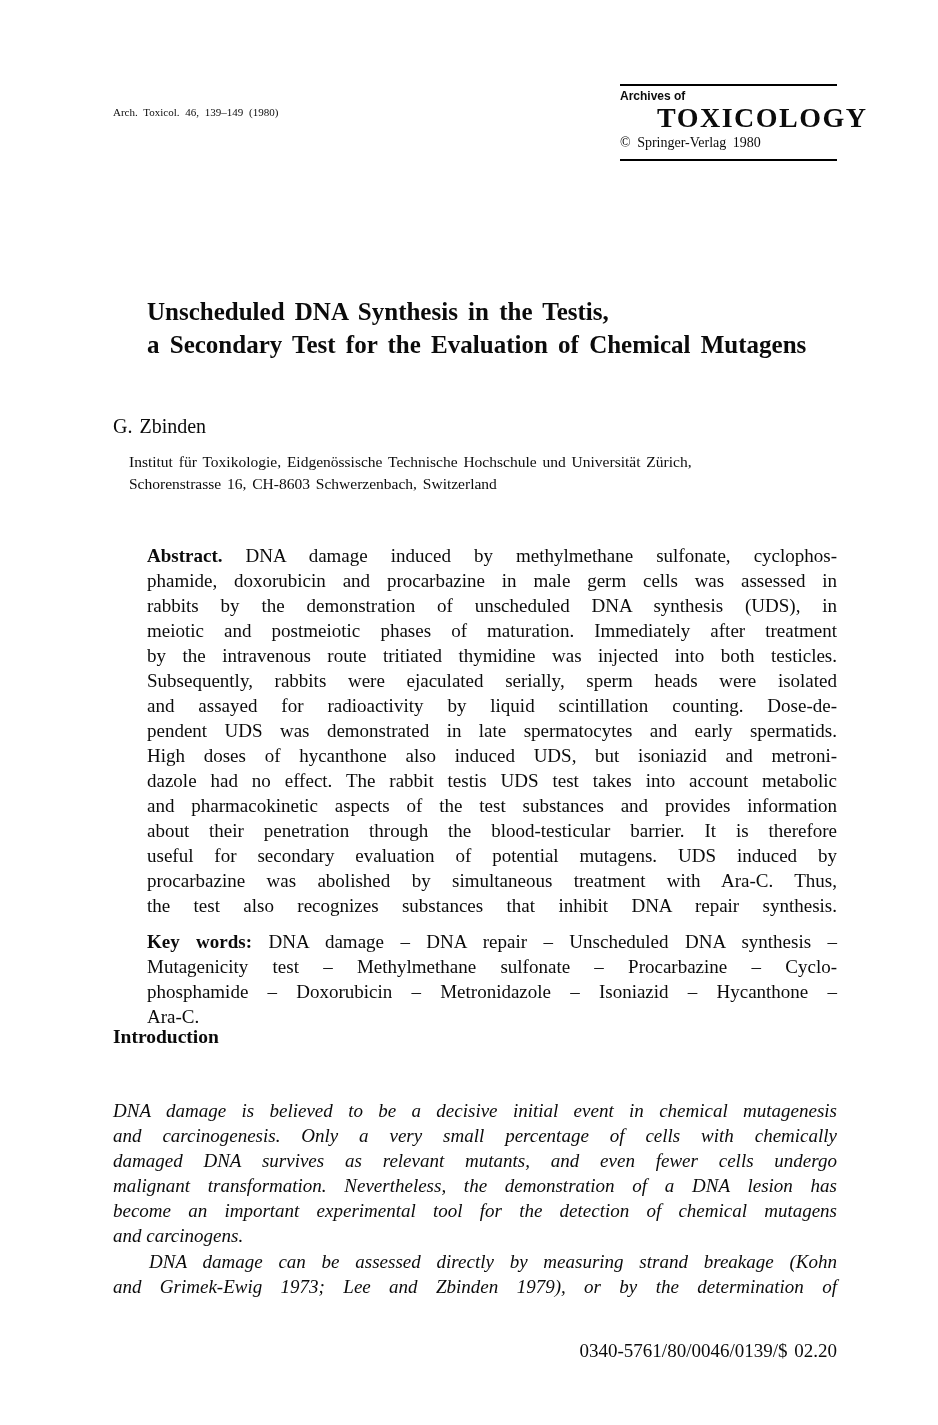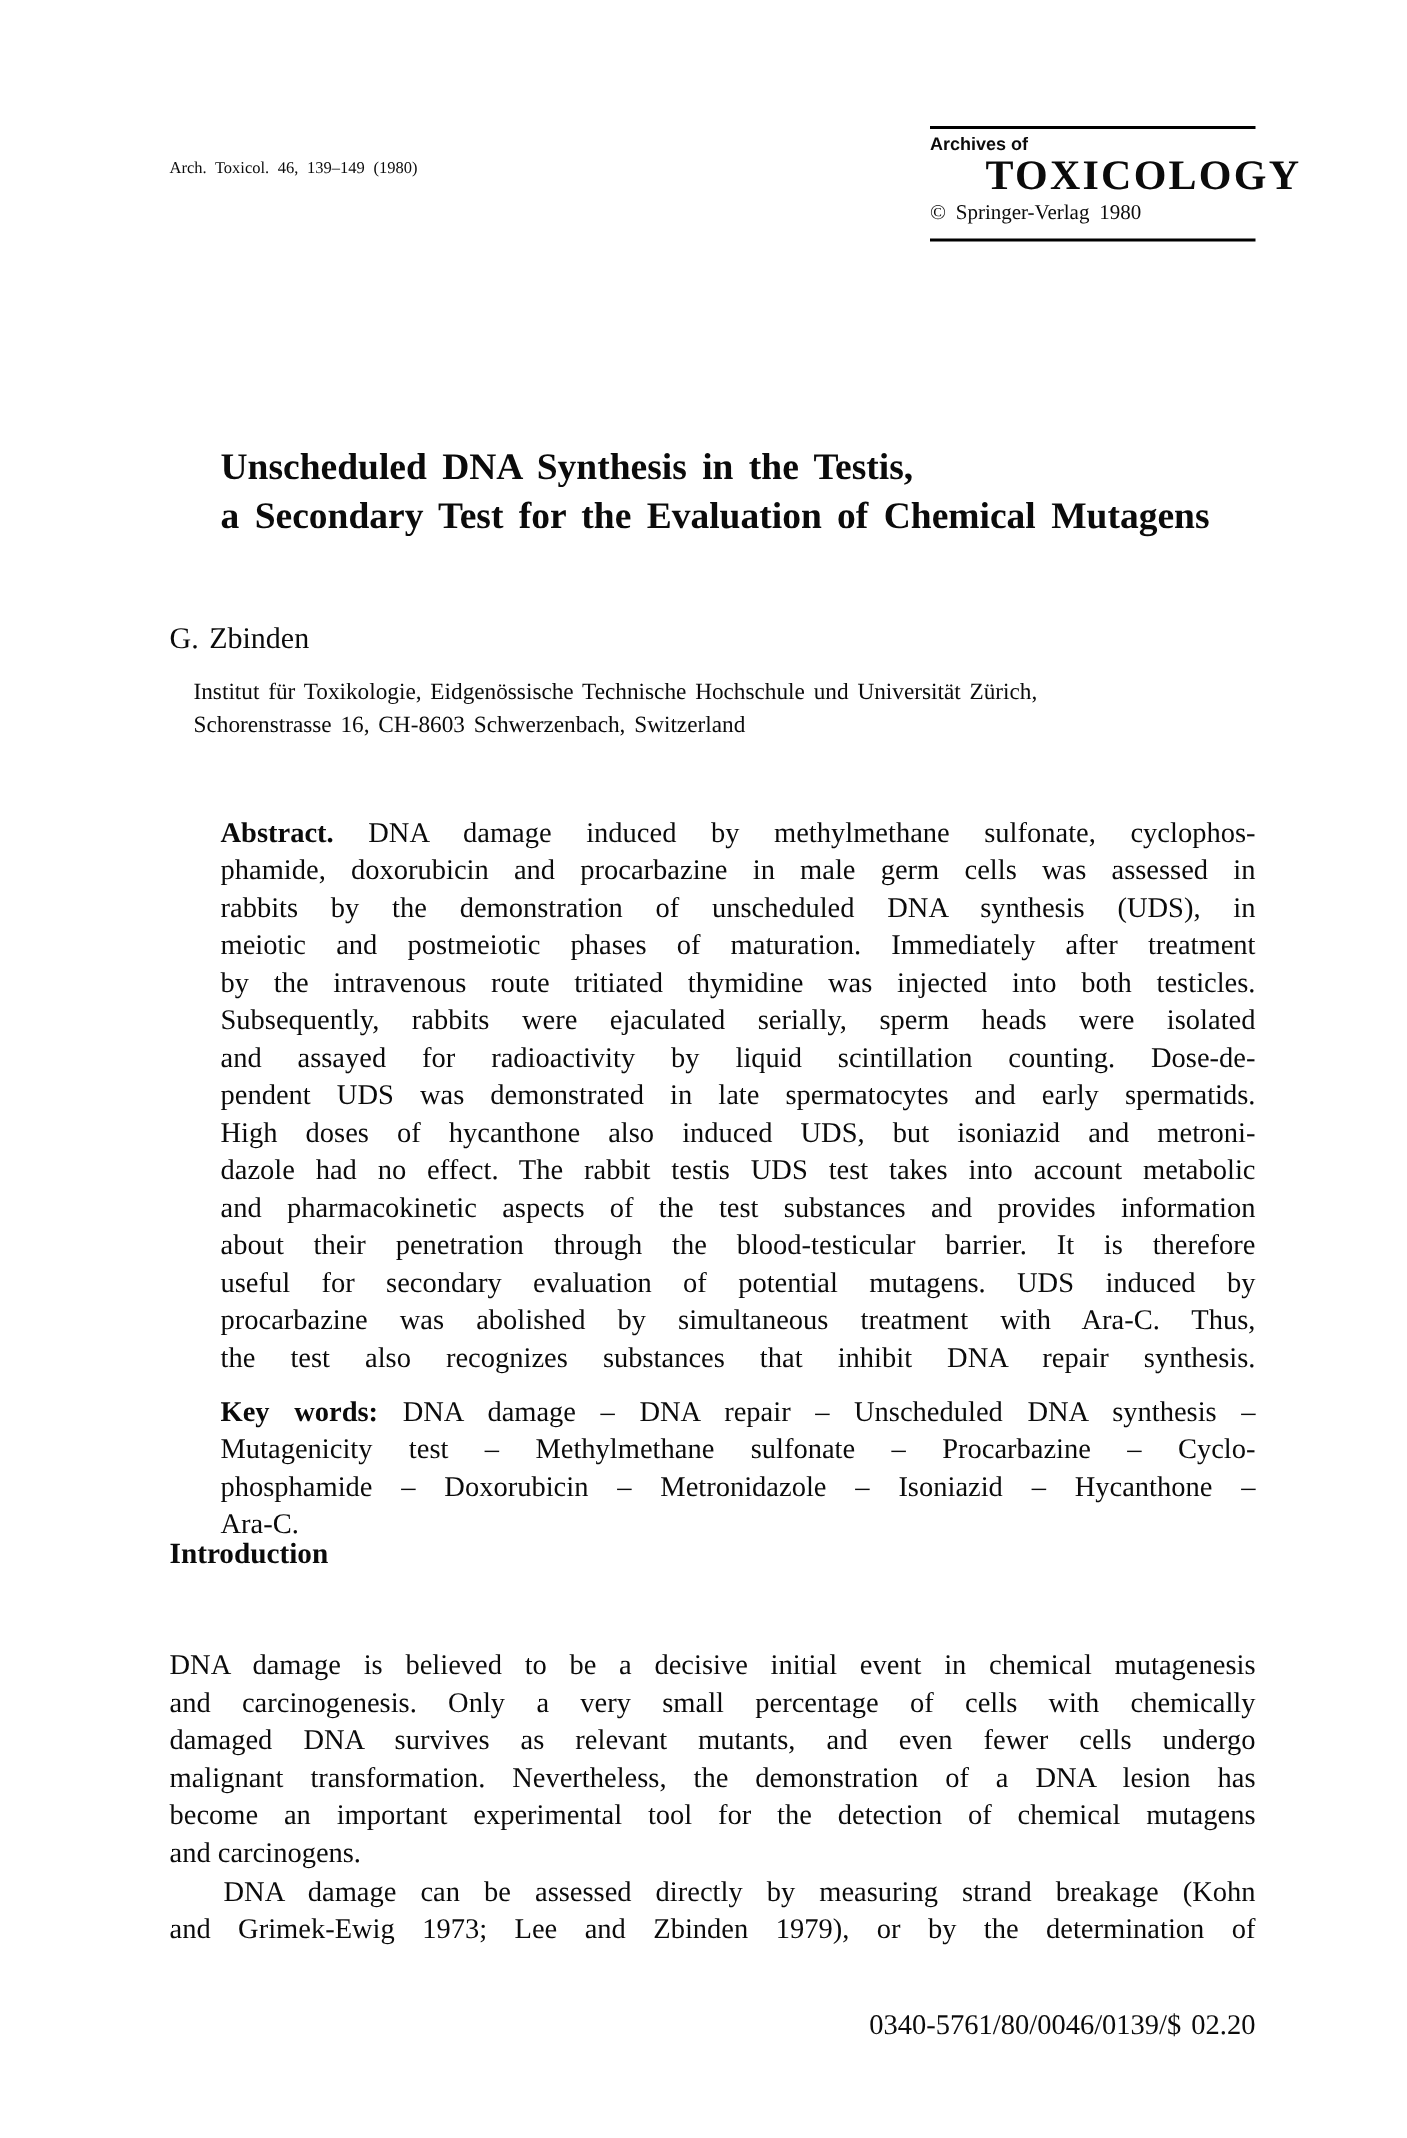--- a/index.html
+++ b/index.html
@@ -87,20 +87,21 @@
     line-height: 25px;
   }
   .abstract { top: 543px; }
   .keywords { top: 929px; }
   .body-par {
     position: absolute;
     left: 113px;
     width: 724px;
     font-size: 19px;
     line-height: 25px;
+    font-style: italic;
   }
   .intro-heading {
     position: absolute;
     left: 113px; top: 1026px;
     font-weight: 700;
     font-size: 19.5px;
   }
   .par1 { top: 1098px; }
   .par2 { top: 1249px; }
   .par2 .jline:first-child { padding-left: 36px; }

